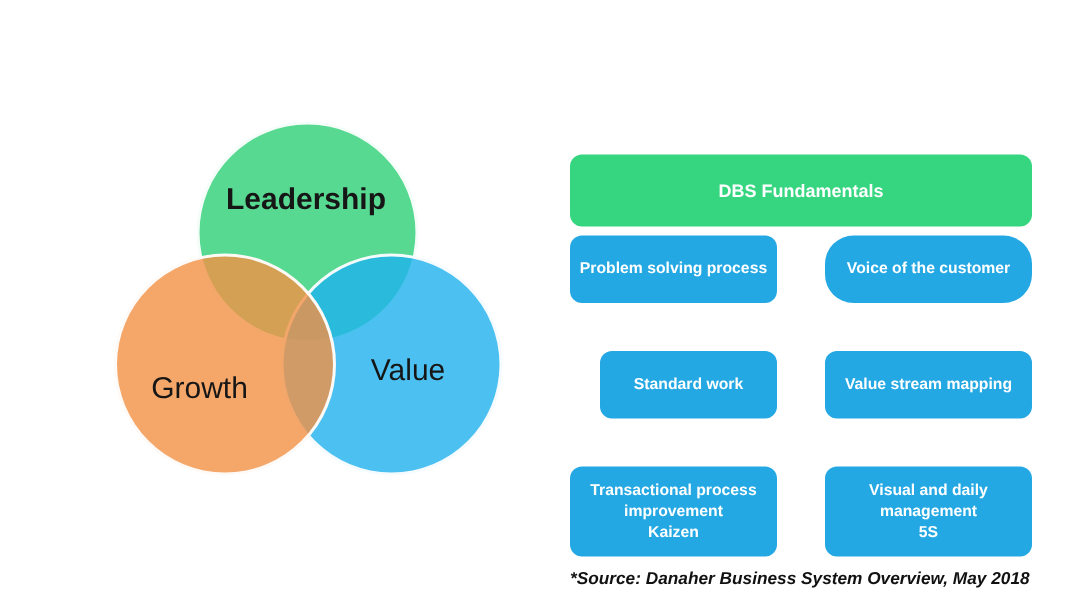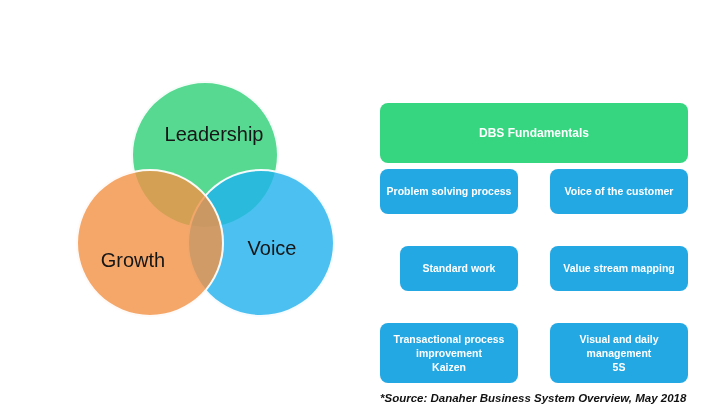--- a/index.html
+++ b/index.html
@@ -22,28 +22,28 @@
     box-sizing: border-box;
   }
   .c-leadership { left: 131px; top: 81px;  z-index: 1; }
   .c-lean       { left: 187px; top: 169px; z-index: 2; }
   .c-growth     { left: 76px;  top: 169px; z-index: 3; }
   .vlabel {
     position: absolute; z-index: 4;
     transform: translate(-50%, -50%);
     font-size: 20px; color: #161616; white-space: nowrap;
   }
-  .l-leadership { left: 214px; top: 134px; }
+  .l-leadership { left: 204px; top: 134px; font-weight: bold; }
   .l-growth     { left: 133px; top: 260px; }
   .l-lean       { left: 272px; top: 248px; }
 
   
   .panel { position: absolute; left: 380px; top: 103px; width: 308px; z-index: 5; }
   .p-header {
-    height: 60px; border-radius: 8px;
+    height: 48px; border-radius: 8px;
     display: flex; align-items: center; justify-content: center;
     color: #ffffff; font-size: 12px; font-weight: bold;
   }
   .p-grid {
     margin-top: 6px;
     display: grid; grid-template-columns: 1fr 1fr;
     column-gap: 10px; row-gap: 6px; gap: 32px;
   }
   .p-cell {
     height: 45px; border-radius: 8px;
@@ -64,29 +64,29 @@
 
 <div class="stage">
 
   <div class="venn">
     <div class="circle c-leadership" style="background-color: rgba(45, 208, 118, 0.8);"></div>
     <div class="circle c-lean" style="background-color: rgba(31, 178, 238, 0.8);"></div>
     <div class="circle c-growth" style="background-color: rgba(243, 145, 69, 0.8);"></div>
 
     <div class="vlabel l-leadership">Leadership</div>
     <div class="vlabel l-growth">Growth</div>
-    <div class="vlabel l-lean">Voice</div>
+    <div class="vlabel l-lean">Value</div>
   </div>
 
   <div class="panel">
     <div class="p-header" style="background-color: rgb(53, 214, 127);">DBS Fundamentals</div>
 
     <div class="p-grid">
       <div class="p-cell" style="background-color: rgb(36, 168, 228);">Problem solving process</div>
-      <div class="p-cell" style="background-color: rgb(36, 168, 228);">Voice of the customer</div>
+      <div class="p-cell" style="background-color: rgb(36, 168, 228); border-radius: 19px;">Voice of the customer</div>
       <div class="p-cell" style="background-color: rgb(36, 168, 228); margin-left: 20px;">Standard work</div>
       <div class="p-cell" style="background-color: rgb(36, 168, 228);">Value stream mapping</div>
       <div class="p-cell tall" style="background-color: rgb(36, 168, 228);">Transactional process
 improvement
 Kaizen</div>
       <div class="p-cell tall" style="background-color: rgb(36, 168, 228);">Visual and daily
 management
 5S</div>
     </div>
 

